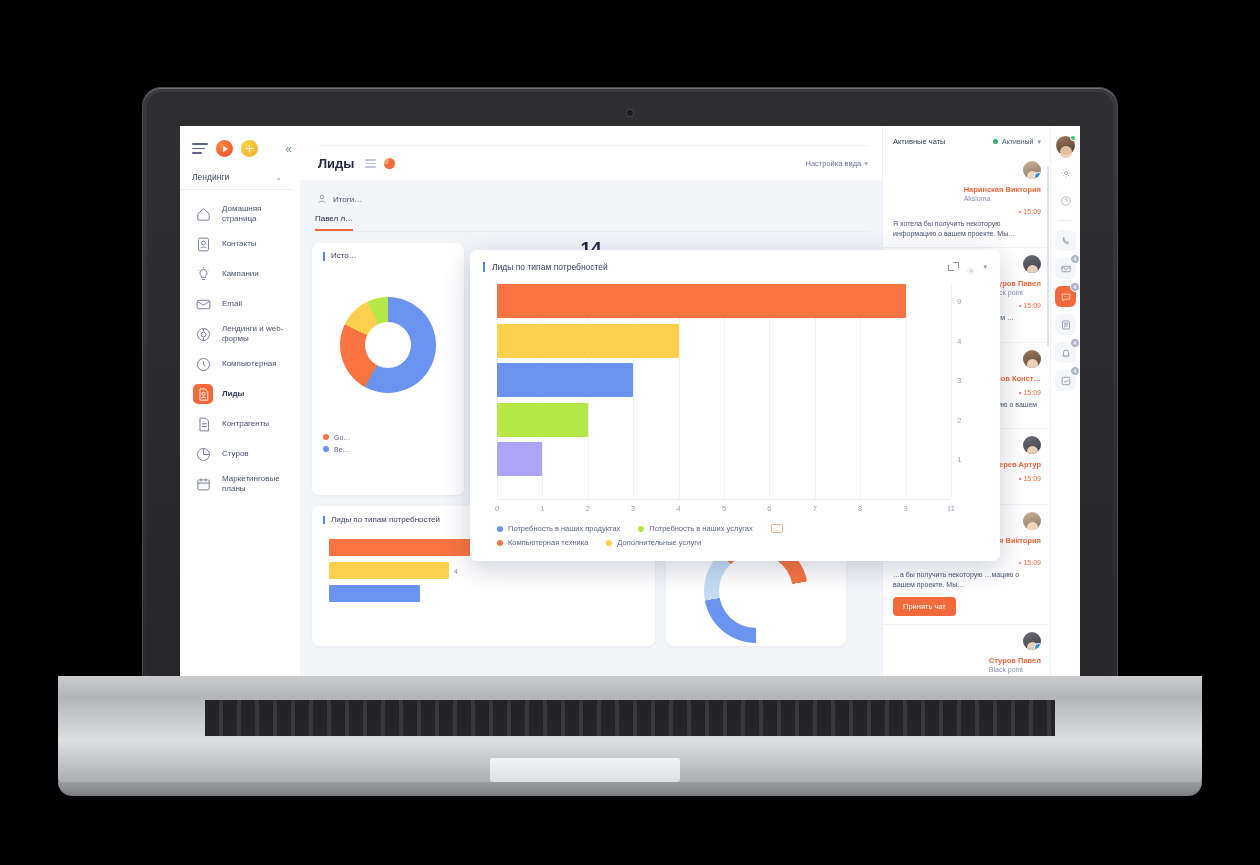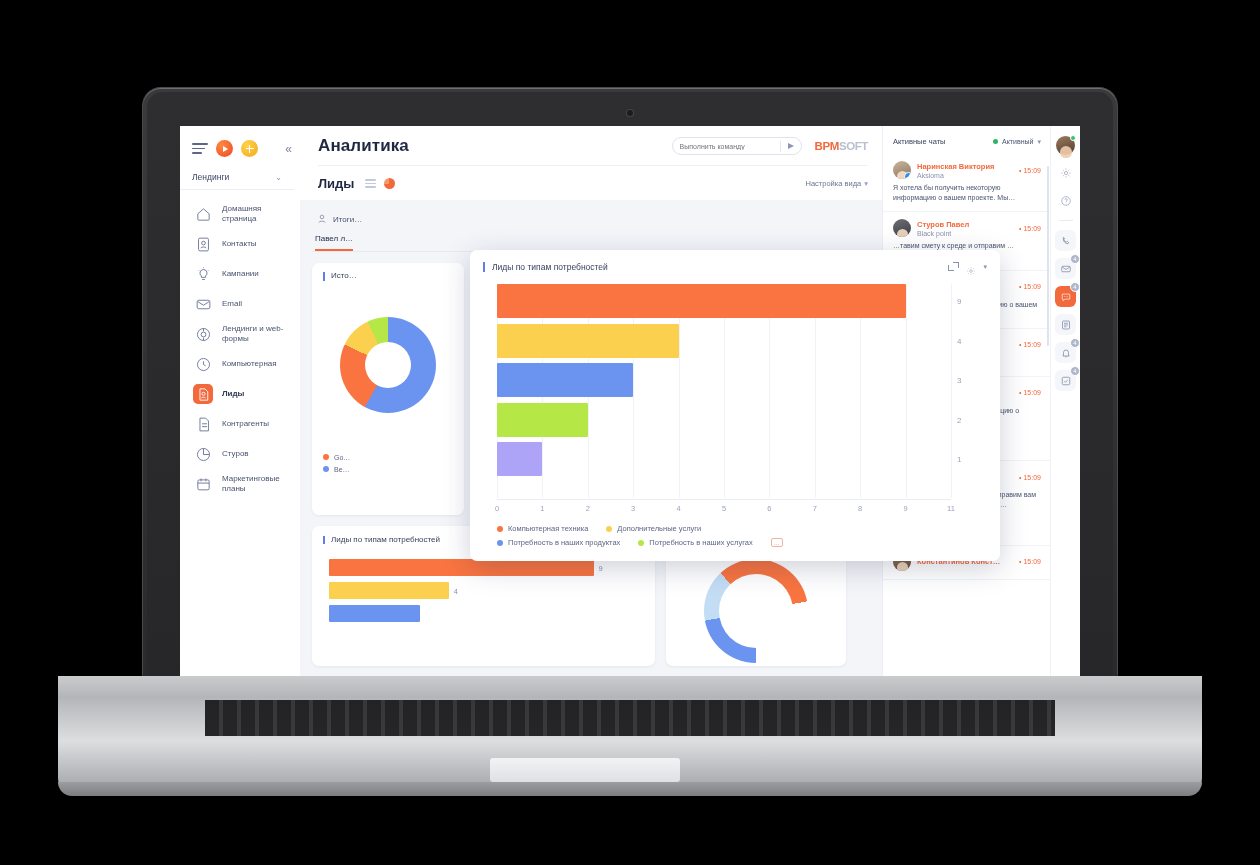--- a/index.html
+++ b/index.html
@@ -198,21 +198,21 @@
   
   .chat { width: 168px; flex: 0 0 168px; background: #fff; border-left: 1px solid #eceef4;
           display: flex; flex-direction: column; position: relative; }
   .chat-hd { display: flex; align-items: center; padding: 11px 9px 8px 10px; }
   .chat-hd-t { font-size: 7.5px; color: #39425f; }
   .chat-status { margin-left: auto; display: flex; align-items: center; gap: 4px; cursor: pointer; }
   .st-dot { width: 5px; height: 5px; border-radius: 50%; background: #2fb36a; }
   .st-txt { font-size: 7px; color: #4a5471; }
   .chat-list { flex: 1; overflow: hidden; }
   .chat-item { padding: 7px 9px 8px 10px; border-bottom: 1px solid #f1f3f8; cursor: pointer; }
-  .ci-top { display: flex; align-items: center; gap: 6px; }
+  .ci-top { display: flex; align-items: flex-end; gap: 6px; flex-direction: column; }
   .avatar { width: 18px; height: 18px; border-radius: 50%; flex: 0 0 18px; position: relative;
             background: linear-gradient(160deg,#c9b49b,#8c7560); overflow: hidden; }
   .avatar.a2 { background: linear-gradient(160deg,#6e6e76,#3d3d45); }
   .avatar.a3 { background: linear-gradient(160deg,#9b7b5e,#5d4633); }
   .avatar .face { position: absolute; left: 50%; top: 54%; width: 11px; height: 11px;
                   margin-left: -5.5px; border-radius: 50% 50% 45% 45%; background: rgba(255,230,205,.85); }
   .av-badge { position: absolute; right: -2px; bottom: -2px; width: 9px; height: 9px; border-radius: 50%;
               background: #2f8fe8; border: 1.3px solid #fff; }
   .ci-meta { flex: 1; min-width: 0; }
   .ci-name { font-size: 7.5px; font-weight: bold; color: #f2693c; white-space: nowrap; overflow: hidden; text-overflow: ellipsis; }
@@ -361,31 +361,20 @@
                 <rect x="4" y="5.5" width="16" height="14" rx="2"></rect>
                 <path d="M4 10h16M8.5 3.5v4M15.5 3.5v4"></path>
               </svg>
             </span>
           <span class="nav-lbl">Маркетинговые планы</span>
         </div>
       </aside>
 
       <section class="main">
         <div class="topbar">
-          <div class="topbar-row1">
-            <div class="page-title">Аналитика</div>
-            <div class="cmdbox">
-              <input placeholder="Выполнить команду" style="">
-              <span class="cmd-div"></span>
-              <span class="cmd-play"></span>
-            </div>
-            <div class="logo">
-              <span class="b">BPM</span><span class="s">SOFT</span>
-            </div>
-          </div>
           <div class="topbar-row2">
             <div class="sec-title">Лиды</div>
             <span class="vm-list">
                 <i></i>
                 <i></i>
                 <i></i>
               </span>
             <span class="vm-pie"></span>
             <span class="viewcfg"><span>Настройка вида</span><span class="c">▾</span></span>
           </div>
@@ -532,39 +521,39 @@
                 <span class="tk" style="left: 70%;">7</span>
                 <span class="tk" style="left: 80%;">8</span>
                 <span class="tk" style="left: 90%;">9</span>
                 <span class="tk" style="left: 100%;">11</span>
               </div>
           </div>
 
           <div class="mlegend">
             <div class="ml-row">
               <span class="ml-item">
-                <span class="lg-dot" style="background:#f97440"></span>
-                <span class="ml-txt">Компьютерная техника</span>
-              </span>
-              <span class="ml-item">
-                <span class="lg-dot" style="background:#fcd04f"></span>
-                <span class="ml-txt">Дополнительные услуги</span>
-              </span>
-            </div>
-            <div class="ml-row">
-              <span class="ml-item">
                 <span class="lg-dot" style="background:#6b94f0"></span>
                 <span class="ml-txt">Потребность в наших продуктах</span>
               </span>
               <span class="ml-item">
                 <span class="lg-dot" style="background:#b5e847"></span>
                 <span class="ml-txt">Потребность в наших услугах</span>
               </span>
               <span class="ml-more">…</span>
             </div>
+            <div class="ml-row">
+              <span class="ml-item">
+                <span class="lg-dot" style="background:#f97440"></span>
+                <span class="ml-txt">Компьютерная техника</span>
+              </span>
+              <span class="ml-item">
+                <span class="lg-dot" style="background:#fcd04f"></span>
+                <span class="ml-txt">Дополнительные услуги</span>
+              </span>
+            </div>
           </div>
         </div>
       </section>
 
       <aside class="chat">
         <div class="chat-hd">
           <span class="chat-hd-t">Активные чаты</span>
           <span class="chat-status">
             <span class="st-dot"></span>
             <span class="st-txt">Активный</span>

